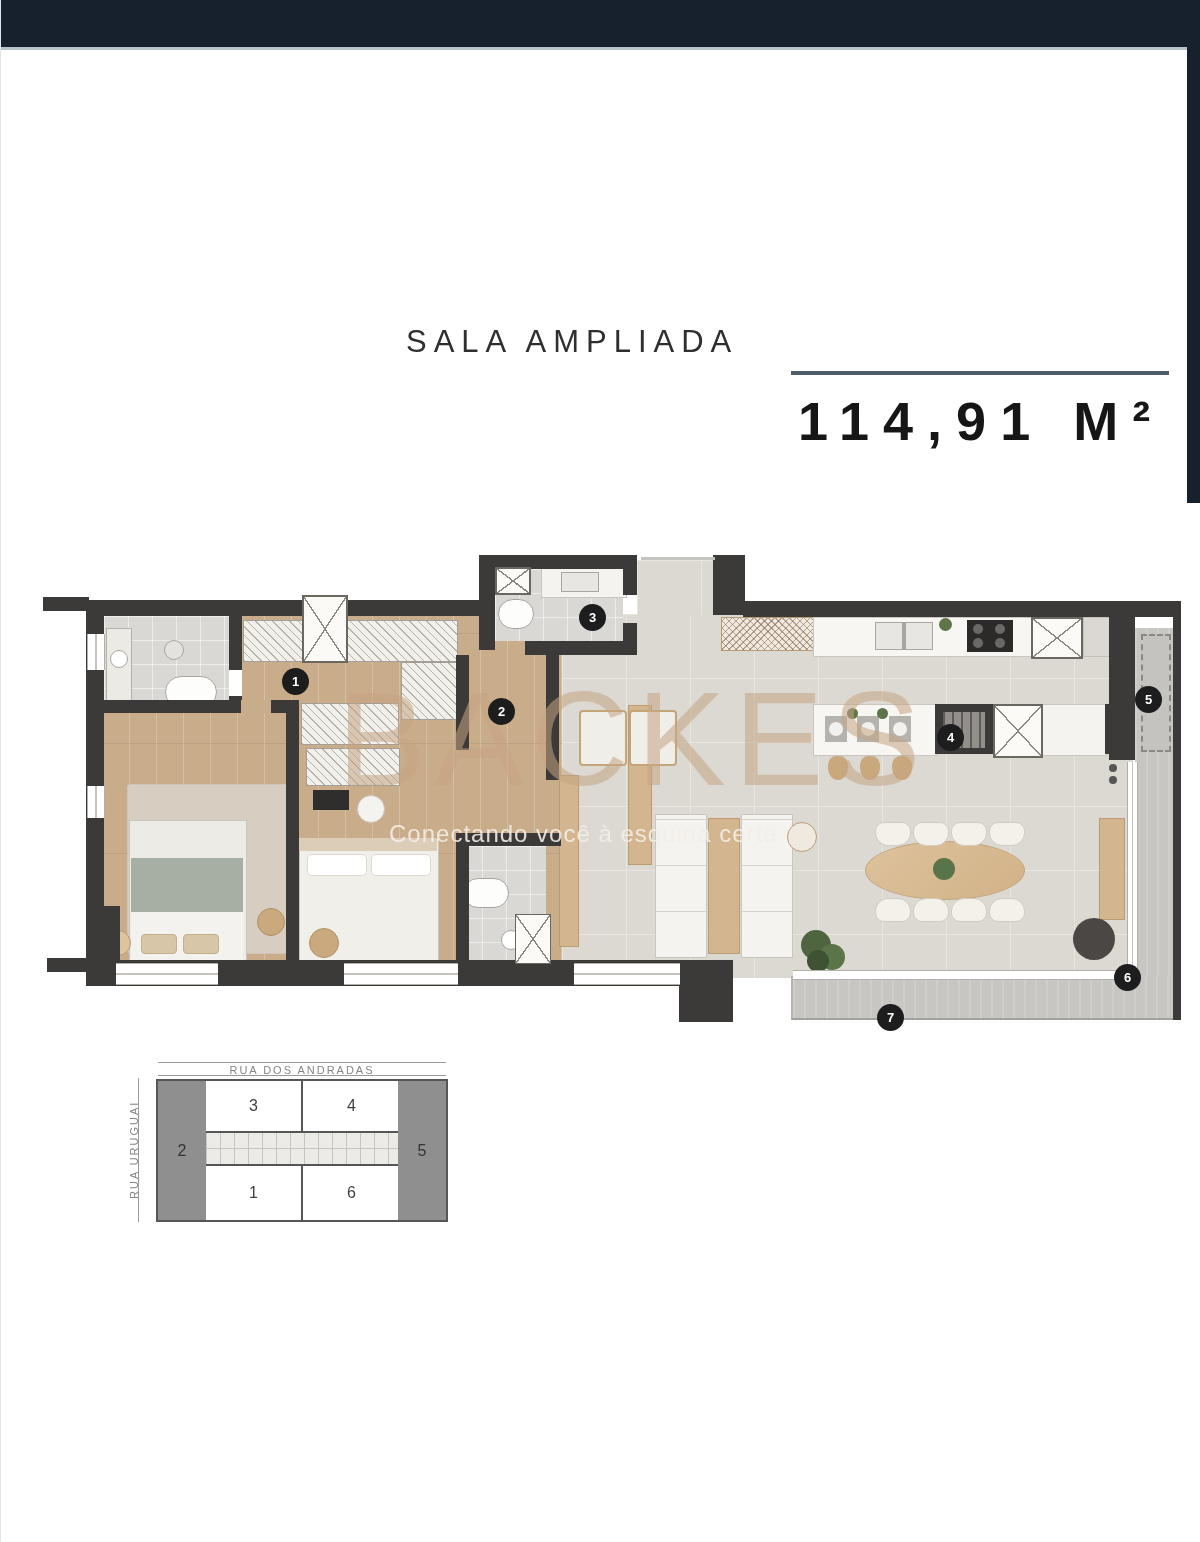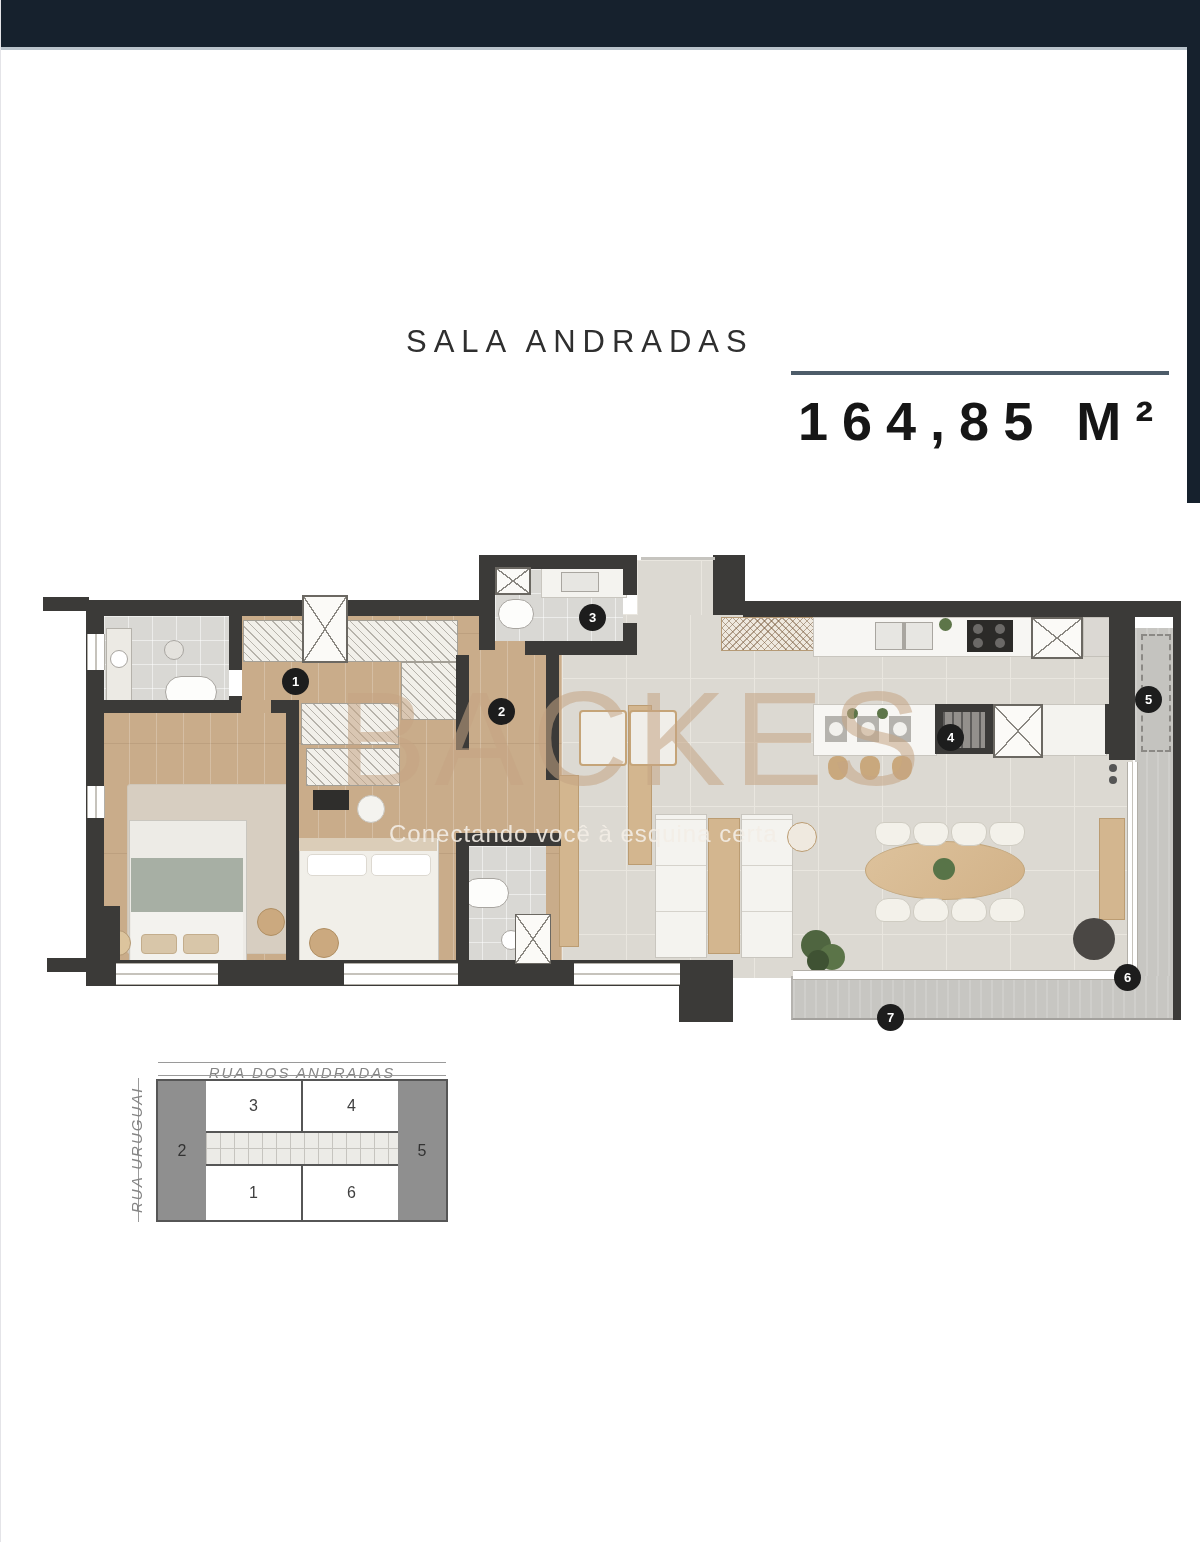--- a/index.html
+++ b/index.html
@@ -43,38 +43,38 @@
   .wfurn{background:#f4f3ef;border:1px solid #c9c6bf;z-index:5;}
   .wood{background:#d3b68f;border:1px solid #bb9c72;z-index:5;}
   .circle{border-radius:50%;}
   .stadium{background:#fdfdfb;border:1px solid #a8a5a0;border-radius:50px;z-index:5;}
   .marker{width:27px;height:27px;border-radius:50%;background:#1d1d1d;color:#fff;
           font-size:13px;font-weight:bold;display:flex;align-items:center;justify-content:center;z-index:14;}
   .wm-brand{left:336px;top:662px;font-size:134px;letter-spacing:8px;color:rgba(196,164,131,.55);z-index:12;white-space:nowrap;}
   .wm-tag{left:388px;top:820px;font-size:24px;letter-spacing:1px;color:rgba(243,237,229,.9);z-index:12;white-space:nowrap;}
   
   .kp-line{background:#9a9a9a;}
-  .kp-street{font-size:15px;letter-spacing:2px;color:#858585;font-style:italic;}
+  .kp-street{font-size:11px;letter-spacing:2px;color:#858585;}
   .kp-cell{display:flex;align-items:center;justify-content:center;font-size:16px;color:#3f3f3f;box-sizing:border-box;}
   .gray-block{background:#8f8f8f;color:#333;}
   .sofa-lines{background-image:repeating-linear-gradient(0deg,transparent 0 45px,#d5d2cb 45px 46px);}
   .chair{background:#f3f1ea;border:1px solid #cfccc2;border-radius:9px 9px 13px 13px;z-index:5;}
 </style>
 </head>
 <body>
 
 <div class="page">
 
   <div class="abs topbar"></div>
   <div class="abs topbar-line"></div>
   <div class="abs right-strip"></div>
 
-  <div class="abs plan-name">SALA ANDRADAS</div>
+  <div class="abs plan-name">SALA AMPLIADA</div>
   <div class="abs suites-underline"></div>
-  <div class="abs area">164,85 M²</div>
+  <div class="abs area">114,91 M²</div>
 
   <div class="abs" style="left:0;top:0;width:1200px;height:1100px;">
 
     <div class="abs floor-wood" style="left:101px;top:614px;width:460px;height:350px;"></div>
     <div class="abs floor-bath" style="left:103px;top:616px;width:125px;height:88px;"></div>
     <div class="abs floor-bath" style="left:494px;top:569px;width:128px;height:72px;"></div>
     <div class="abs floor-bath" style="left:457px;top:846px;width:88px;height:117px;"></div>
     <div class="abs floor-tile" style="left:561px;top:614px;width:571px;height:364px;"></div>
     <div class="abs floor-tile" style="left:636px;top:560px;width:76px;height:55px;"></div>
     <div class="abs floor-balc" style="left:1134px;top:628px;width:38px;height:390px;"></div>

